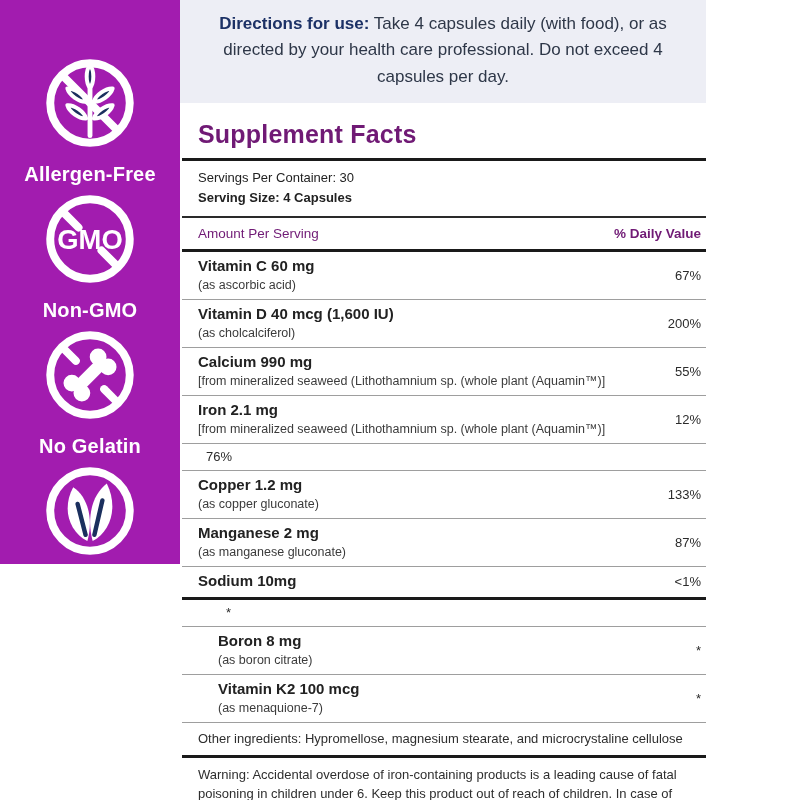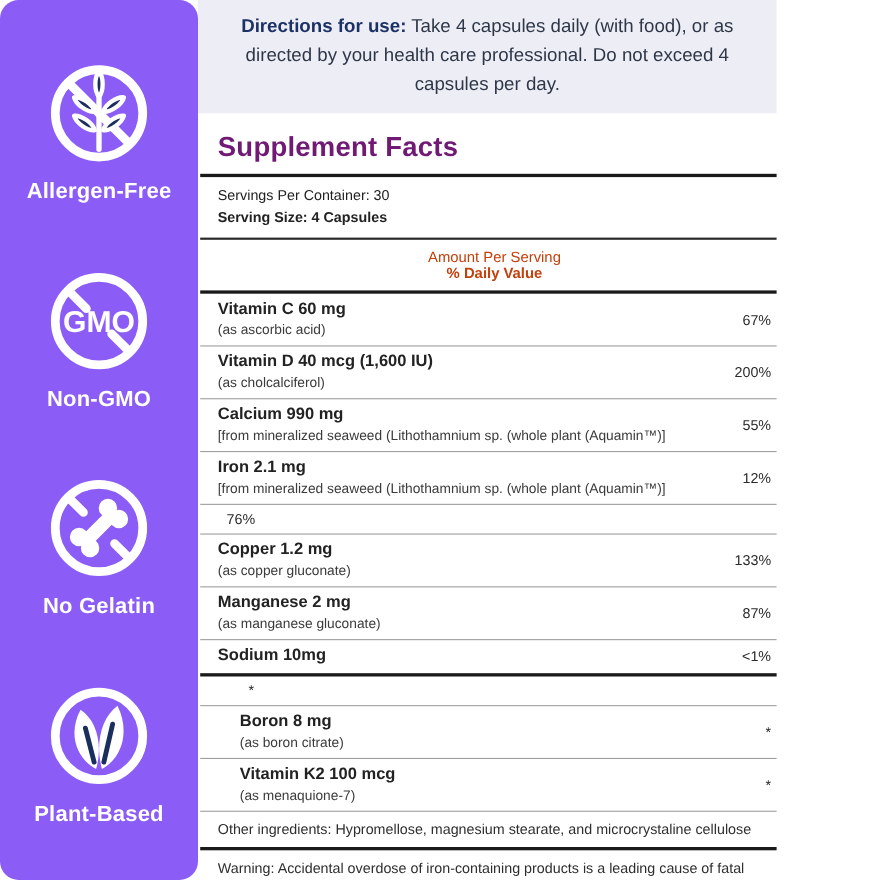--- a/index.html
+++ b/index.html
@@ -2,23 +2,23 @@
 <html><head>
 <meta charset="utf-8">
 <style>
   * { margin: 0; padding: 0; box-sizing: border-box; }
   html, body { width: 800px; height: 800px; }
   body { font-family: "Liberation Sans", sans-serif; background: #fff; }
   .page { display: flex; width: 800px; height: 800px; }
 
   
   .sidebar {
-    width: 180px; height: 800px; background: #8b5cf6; flex: 0 0 180px;
+    width: 180px; height: 564px; background: #a21caf; flex: 0 0 180px;
     display: flex; flex-direction: column; justify-content: space-between;
-    align-items: center; padding: 50px 0 48px 0; border-radius: 17px;
+    align-items: center; padding: 50px 0 48px 0;
   }
   .badge { display: flex; flex-direction: column; align-items: center; }
   .badge svg { width: 106px; height: 106px; display: block; }
   .badge-label {
     margin-top: 7px; color: #fff; font-weight: 700; font-size: 20px;
     letter-spacing: 0.2px; white-space: nowrap;
   }
 
   
   .content { width: 536px; padding-right: 10px; background: #fff; }
@@ -35,21 +35,21 @@
     padding: 17px 0 9px 16px; letter-spacing: 0.2px;
   }
   .rule-thick { border-top: 3px solid #1a1a1a; }
   .rule-med   { border-top: 2px solid #2a2a2a; }
 
   .servings { padding: 7px 16px 8px 16px; font-size: 13px; line-height: 1.55; color: #222; }
   .servings .bold { font-weight: 700; }
 
   .head-row {
     display: flex; justify-content: space-between; align-items: center;
-    padding: 8px 5px 8px 16px; font-size: 13.5px; color: #c2410c; flex-direction: column;
+    padding: 8px 5px 8px 16px; font-size: 13.5px; color: #701a75;
   }
   .head-dv { font-weight: 700; }
 
   .row {
     display: flex; justify-content: space-between; align-items: center;
     padding: 5px 5px 6px 16px; border-bottom: 1px solid #9e9e9e;
   }
   .row.indent { padding-left: 36px; }
   .row.thick-after { border-bottom: 3px solid #1a1a1a; }
   .row-name { font-size: 15px; font-weight: 700; color: #222; line-height: 1.25; }

